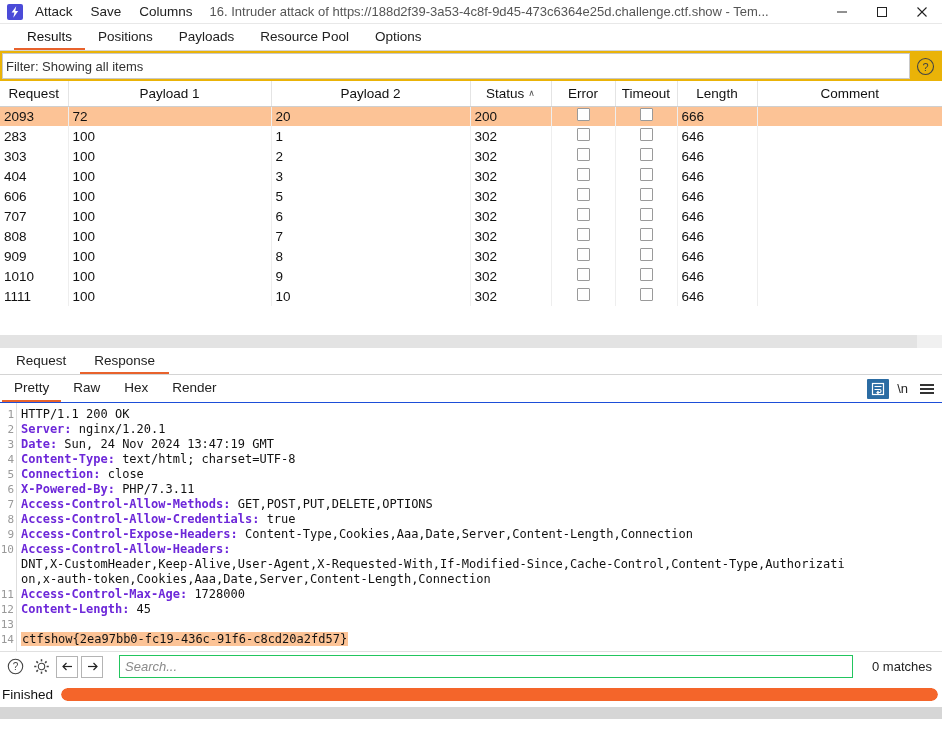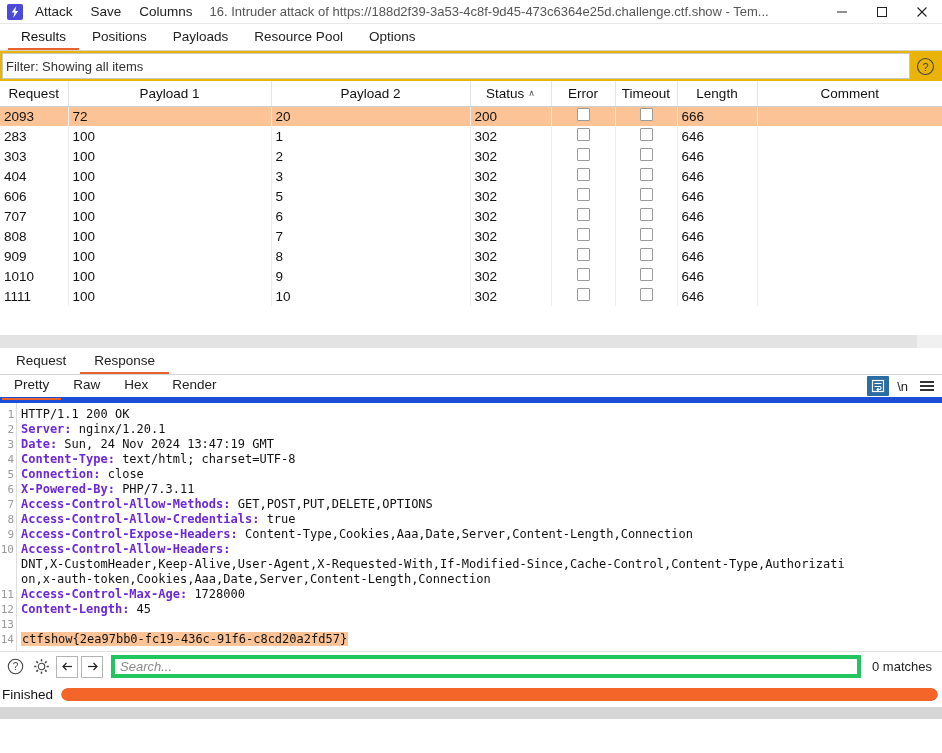--- a/index.html
+++ b/index.html
@@ -48,21 +48,21 @@
     cursor: default;
   }
 
   
   .maintabs {
     height: 27px;
     display: flex;
     align-items: flex-end;
     border-bottom: 1px solid #d4d4d4;
     background: #ffffff;
-    padding-left: 8px;
+    padding-left: 14px;
   }
   .maintab {
     padding: 3px 13px 4px 13px;
     font-size: 13.5px;
     color: #222;
     border-bottom: 2px solid transparent;
     cursor: default;
     white-space: nowrap;
   }
   .maintab.active {
@@ -163,21 +163,21 @@
     cursor: default;
   }
   .rrtab.active { border-bottom: 2px solid #e8622c; }
 
   
   .viewbar {
     height: 28px;
     display: flex;
     align-items: center;
     background: #fff;
-    border-bottom: 6px solid #1d4ed8;
+    border-bottom: 1px solid #1d4ed8;
     padding-left: 2px;
   }
   .viewtab {
     padding: 3px 12px 4px 12px;
     font-size: 13.5px;
     color: #222;
     border-bottom: 2px solid transparent;
     cursor: default;
     height: 27px;
     display: flex; align-items: center;
@@ -252,29 +252,29 @@
     background: #fff;
     display: flex; align-items: center; justify-content: center;
     margin-right: 3px;
     cursor: default;
     font-size: 14px;
     color: #222;
   }
   .search-input {
     flex: 1;
     height: 23px;
-    border: 4px solid #22c55e;
+    border: 1px solid #22c55e;
     background: #fff;
     padding-left: 5px;
     font-size: 13px;
     font-style: italic;
     color: #8a8a8a;
     font-family: "Liberation Sans", sans-serif;
     display: flex; align-items: center;
-    margin: 0 5px;
+    margin: 0 13px;
   }
   .matches { font-size: 13px; color: #222; padding: 0 6px; white-space: nowrap; }
 
   
   .statusbar {
     height: 26px;
     display: flex;
     align-items: center;
     background: #fff;
     padding-left: 2px;

